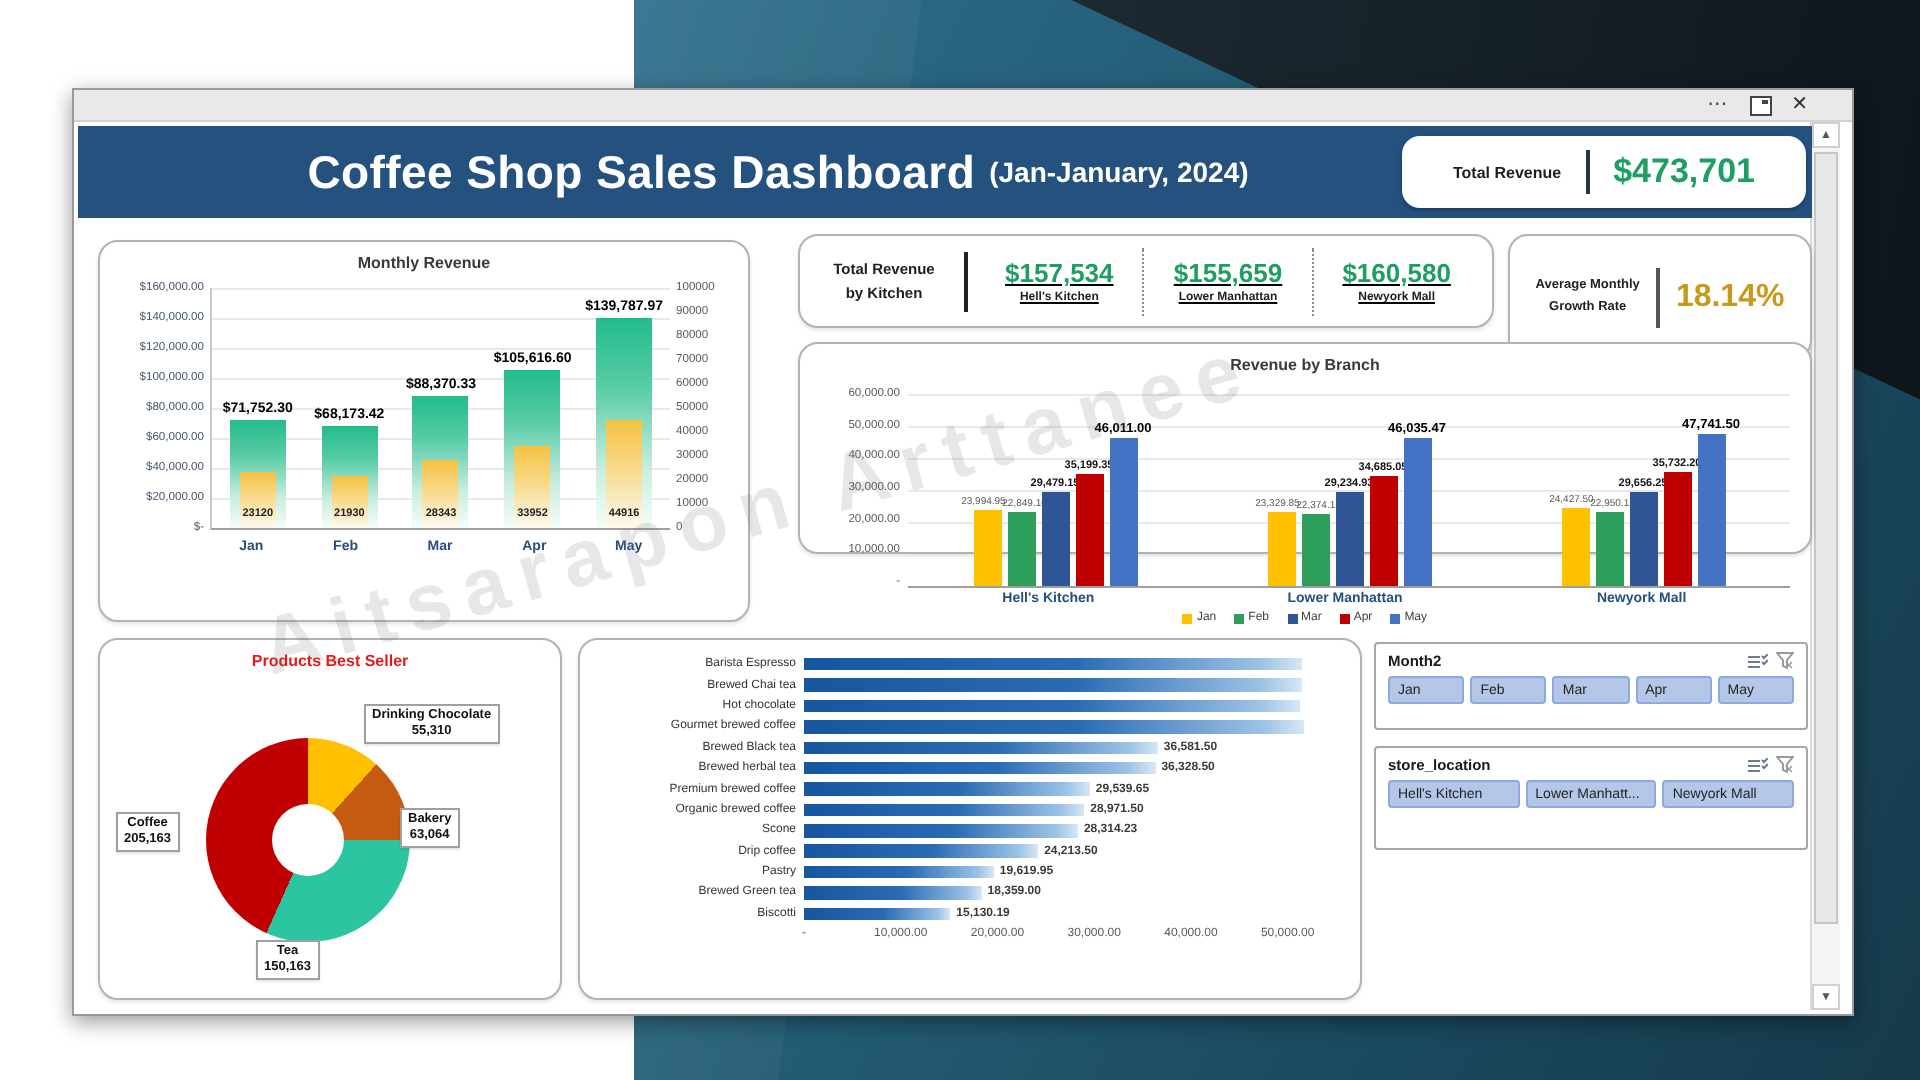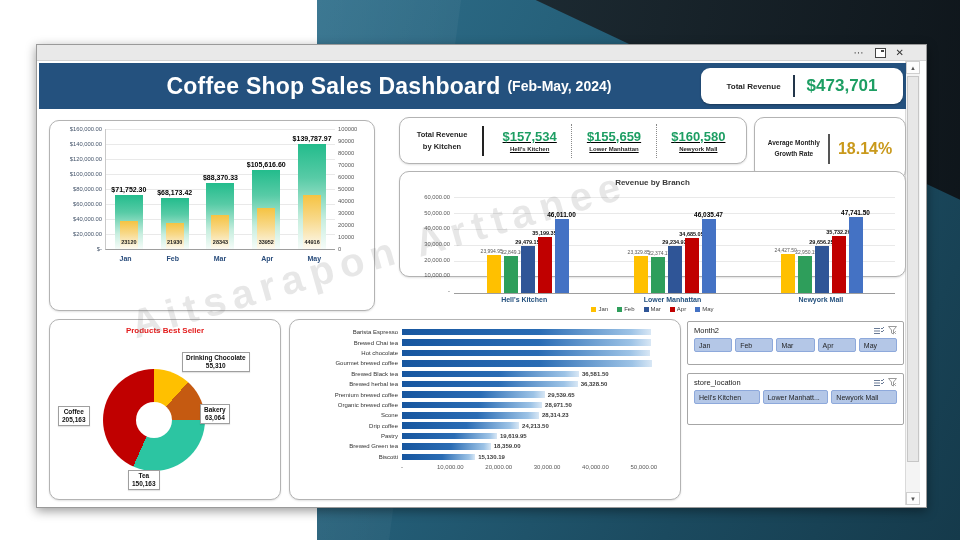--- a/index.html
+++ b/index.html
@@ -117,21 +117,21 @@
   .pt-row{display:flex;align-items:center;height:10.4px;}
   .pt-lab{width:100px;text-align:right;font-size:6px;color:#333;padding-right:4px;flex:none;}
   .pt-track{flex:1;display:flex;align-items:center;position:relative;height:100%;}
   .pt-bar{height:6.5px;background:linear-gradient(to right,#17569f 0%,#2a6cb4 55%,#9dc3e6 92%,#d8e7f5 100%);}
   .pt-val{font-size:6px;font-weight:bold;color:#3a3a3a;margin-left:3px;white-space:nowrap;}
   .pt-axis{position:relative;height:10px;margin:2px 12px 0 112px;font-size:6px;color:#595959;}
   .pt-axis span{position:absolute;transform:translateX(-50%);}
   
   .slicer{position:absolute;background:#fff;border:1px solid #a6a6a6;border-radius:2px;box-sizing:border-box;padding:4px 6px;}
   .sl-head{display:flex;align-items:center;justify-content:space-between;margin-bottom:3px;}
-  .sl-title{font-size:7.5px;font-weight:normal;color:#1a1a1a;}
+  .sl-title{font-size:7.5px;font-weight:bold;color:#1a1a1a;}
   .sl-icons{display:flex;gap:4px;align-items:center;}
   .sl-icons svg{display:block;}
   .sl-grid{display:grid;gap:3px;}
   .slicer-btn{background:#b4c7e7;border:1px solid #8ea9db;border-radius:2px;font-size:7px;color:#1f1f1f;
     padding:2.5px 4px;white-space:nowrap;overflow:hidden;cursor:pointer;}
   .sl-month{left:650px;top:276px;width:217px;height:44px;}
   .sl-store{left:650px;top:328px;width:217px;height:52px;}
   .sl-prod{left:650px;top:386px;width:217px;height:72px;}
   
   .watermark{position:absolute;left:95px;top:258px;width:640px;transform:rotate(-16deg);transform-origin:left center;
@@ -154,21 +154,21 @@
 
   <div class="vscroll">
     <div class="vs-btn vs-up">▲</div>
     <div class="vs-thumb"></div>
     <div class="vs-btn vs-down">▼</div>
   </div>
 
   <div class="dash-header">
     <div class="dash-title">
       <span class="main">Coffee Shop Sales Dashboard</span>
-      <span class="sub">(Feb-May, 2024)</span>
+      <span class="sub">(Jan-January, 2024)</span>
     </div>
     <div class="rev-pill">
       <span class="lab">Total Revenue</span>
       <span class="div"></span>
       <span class="val">$473,701</span>
     </div>
   </div>
 
   <div class="card kpiA">
     <div class="kpi-lab2">
@@ -195,20 +195,21 @@
   <div class="card kpiB">
     <div class="lab">
       <div>Average Monthly</div>
       <div>Growth Rate</div>
     </div>
     <div class="div"></div>
     <div class="val">18.14%</div>
   </div>
 
   <div class="card mr-card">
+    <div class="card-title">Monthly Revenue</div>
     <div class="mr-chart">
       <div class="ax-col left" id="mr-left">
           <div>$160,000.00</div>
           <div>$140,000.00</div>
           <div>$120,000.00</div>
           <div>$100,000.00</div>
           <div>$80,000.00</div>
           <div>$60,000.00</div>
           <div>$40,000.00</div>
           <div>$20,000.00</div>

